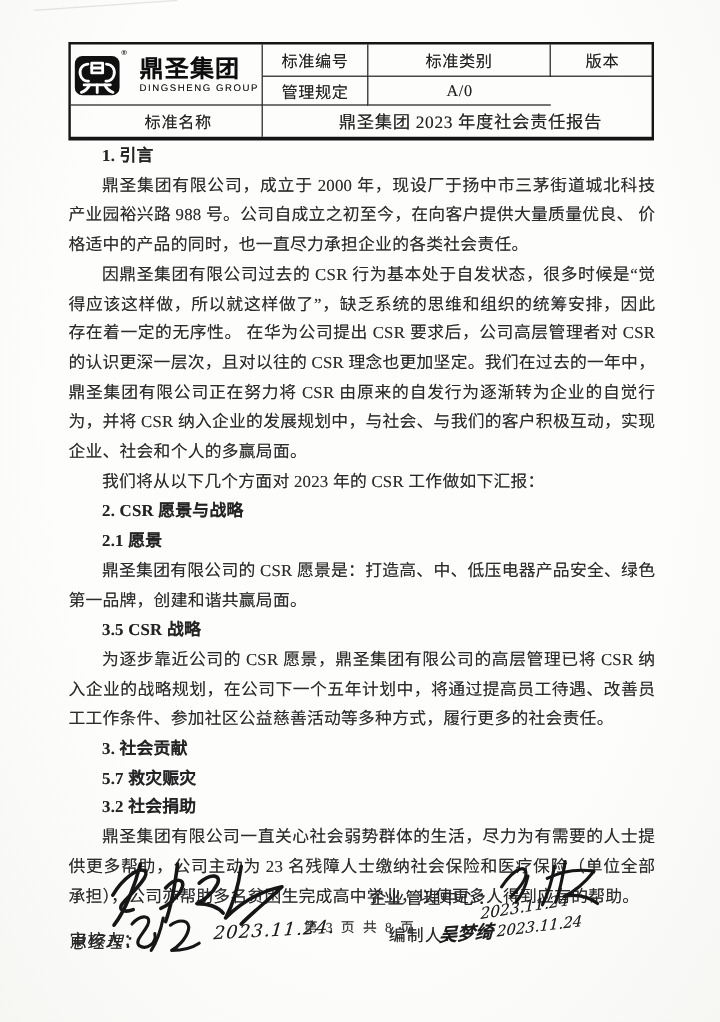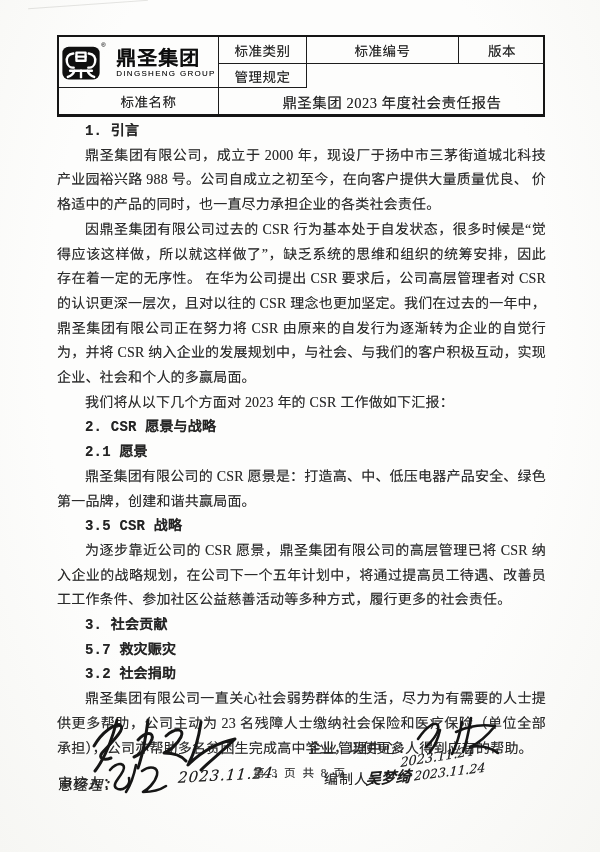--- a/index.html
+++ b/index.html
@@ -50,21 +50,21 @@
     font-family:"Liberation Sans","DejaVu Sans",sans-serif;
     font-weight:normal; font-size:8px; color:#111; letter-spacing:1.3px; margin-top:2px;
   }
   
   .doc-body {
     position:absolute; left:57px; top:119px; width:489px;
     font-size:14px; line-height:24.7px; text-align:justify;
     color:#2b2b2b; letter-spacing:.2px;
   }
   .blk { text-indent:2em; margin:0; }
-  .blk.h { font-weight:bold; color:#242424;font-family:Liberation Mono, monospace; }
+  .blk.h { font-weight:bold; color:#242424; }
   
   .sig-area { position:absolute; left:0; top:0; width:600px; height:852px; pointer-events:none; }
   .sig-label { position:absolute; font-size:14px; color:#262626; letter-spacing:1px; white-space:nowrap; }
   .sig-svg { position:absolute; overflow:visible; }
   .hand {
     position:absolute; font-family:"DejaVu Serif",serif; font-style:italic;
     color:#1c1c1c; white-space:nowrap;
   }
   
   .footer {
@@ -98,25 +98,26 @@
           </svg>
           <span class="logo-reg">®</span>
         </div>
         <div class="logo-text">
           <span class="logo-cn">鼎圣集团</span>
           <span class="logo-en">DINGSHENG GROUP</span>
         </div>
       </div>
     </div>
 
+    <div class="cell">标准编号</div>
     <div class="cell">标准类别</div>
-    <div class="cell">标准编号</div>
     <div class="cell last-col">版本</div>
 
     <div class="cell">管理规定</div>
+    <div class="cell last-col code-text">A/0</div>
 
     <div class="cell last-row name-label-cell">标准名称</div>
     <div class="cell last-row last-col name-value-cell">鼎圣集团 2023 年度社会责任报告</div>
   </div>
 
   <div class="doc-body">
     <p class="blk h">1. 引言</p>
     <p class="blk">鼎圣集团有限公司，成立于 2000 年，现设厂于扬中市三茅街道城北科技产业园裕兴路 988 号。公司自成立之初至今，在向客户提供大量质量优良、 价格适中的产品的同时，也一直尽力承担企业的各类社会责任。</p>
     <p class="blk">因鼎圣集团有限公司过去的 CSR 行为基本处于自发状态，很多时候是“觉得应该这样做，所以就这样做了”，缺乏系统的思维和组织的统筹安排，因此存在着一定的无序性。 在华为公司提出 CSR 要求后，公司高层管理者对 CSR 的认识更深一层次，且对以往的 CSR 理念也更加坚定。我们在过去的一年中，鼎圣集团有限公司正在努力将 CSR 由原来的自发行为逐渐转为企业的自觉行为，并将 CSR 纳入企业的发展规划中，与社会、与我们的客户积极互动，实现企业、社会和个人的多赢局面。</p>
     <p class="blk">我们将从以下几个方面对 2023 年的 CSR 工作做如下汇报：</p>

